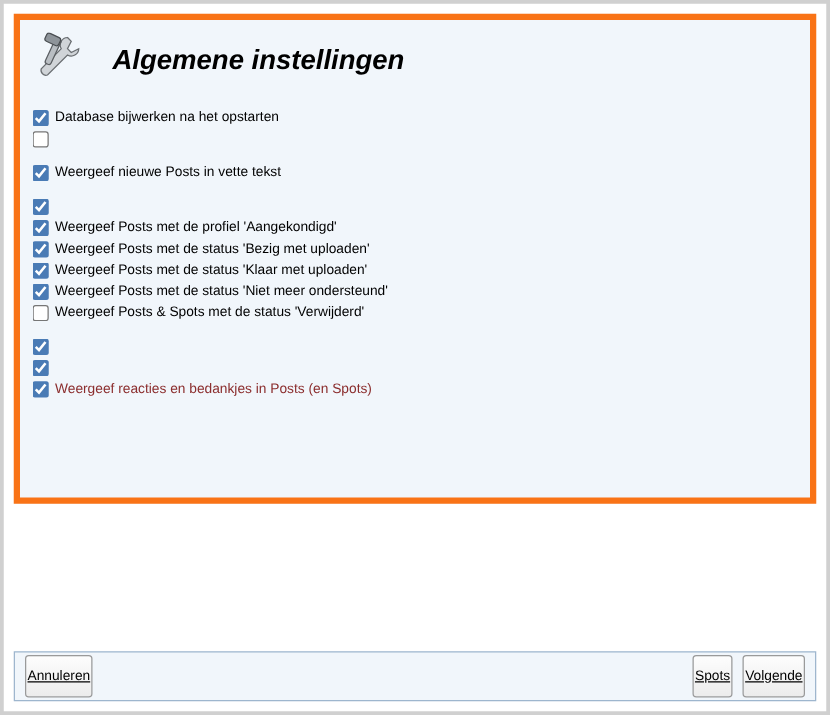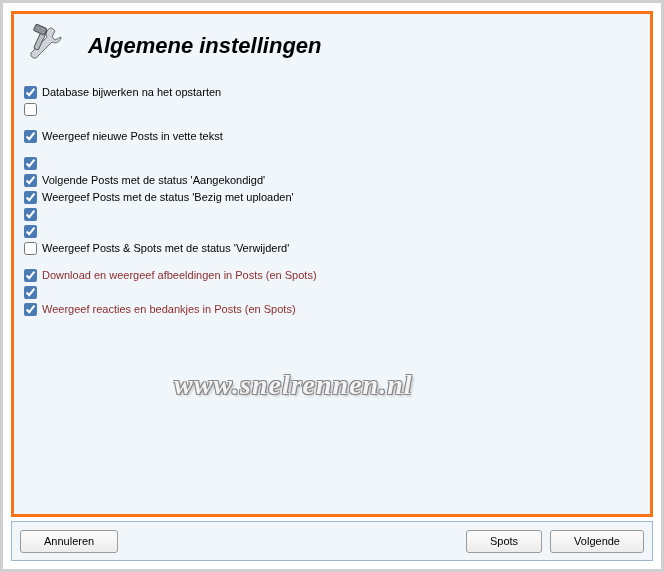--- a/index.html
+++ b/index.html
@@ -11,23 +11,23 @@
   }
   .wrapper {
     width: 664px;
     height: 572px;
     border: 3px solid #d0d0d0;
     position: relative;
   }
   .main-panel {
     position: absolute;
     left: 8px; right: 8px; top: 8px;
-    height: 506px;
+    height: 392px;
     background: #f1f6fb;
-    border: 3px solid #f97316;
+    border: 5px solid #f97316;
   }
   .header {
     display: flex;
     align-items: center;
     gap: 18px;
     padding: 10px 8px 8px 8px;
   }
   .header-icon {
     width: 48px; height: 48px;
     display: flex; align-items: center; justify-content: center;
@@ -85,29 +85,30 @@
     position: absolute;
     left: 8px; right: 8px; bottom: 8px;
     height: 40px;
     background: #f1f6fb;
     border: 1px solid #9eb6ce;
     display: flex;
     align-items: center;
     padding: 0 8px;
   }
   .btn {
-    height: 23px;
-    padding: 0 23px;
+    height: 34px;
+    padding: 0 1px;
     background: linear-gradient(#fdfdfd, #ececec);
     border: 1px solid #9a9a9a;
     border-radius: 3px;
     font-family: Tahoma, Verdana, sans-serif;
     font-size: 11px;
     color: #000;
     cursor: pointer;
+    text-decoration: underline;
   }
   .spacer { flex: 1; }
   .btn + .btn { margin-left: 8px; }
 </style>
 </head>
 <body>
 
 <div class="wrapper">
 
   <div class="main-panel">
@@ -140,53 +141,53 @@
             <input type="checkbox" checked="" style="">
             <span class="opt-label">Weergeef nieuwe Posts in vette tekst</span>
           </label>
         </div>
         <div class="group">
           <label class="opt-row">
             <input type="checkbox" checked="" style="">
           </label>
           <label class="opt-row">
             <input type="checkbox" checked="" style="">
-            <span class="opt-label">Volgende Posts met de status 'Aangekondigd'</span>
+            <span class="opt-label">Weergeef Posts met de profiel 'Aangekondigd'</span>
           </label>
           <label class="opt-row">
             <input type="checkbox" checked="" style="">
             <span class="opt-label">Weergeef Posts met de status 'Bezig met uploaden'</span>
           </label>
           <label class="opt-row">
             <input type="checkbox" checked="" style="">
+            <span class="opt-label">Weergeef Posts met de status 'Klaar met uploaden'</span>
           </label>
           <label class="opt-row">
             <input type="checkbox" checked="" style="">
+            <span class="opt-label">Weergeef Posts met de status 'Niet meer ondersteund'</span>
           </label>
           <label class="opt-row">
             <input type="checkbox" style="">
             <span class="opt-label">Weergeef Posts &amp; Spots met de status 'Verwijderd'</span>
           </label>
         </div>
         <div class="group">
           <label class="opt-row">
             <input type="checkbox" checked="" style="">
-            <span class="opt-label red">Download en weergeef afbeeldingen in Posts (en Spots)</span>
           </label>
           <label class="opt-row">
             <input type="checkbox" checked="" style="">
           </label>
           <label class="opt-row">
             <input type="checkbox" checked="" style="">
             <span class="opt-label red">Weergeef reacties en bedankjes in Posts (en Spots)</span>
           </label>
         </div>
       </div>
 
-    <div class="watermark">www.snelrennen.nl</div>
   </div>
 
   <div class="button-bar">
     <button class="btn">Annuleren</button>
     <div class="spacer"></div>
     <button class="btn">Spots</button>
     <button class="btn">Volgende</button>
   </div>
 
 </div>

